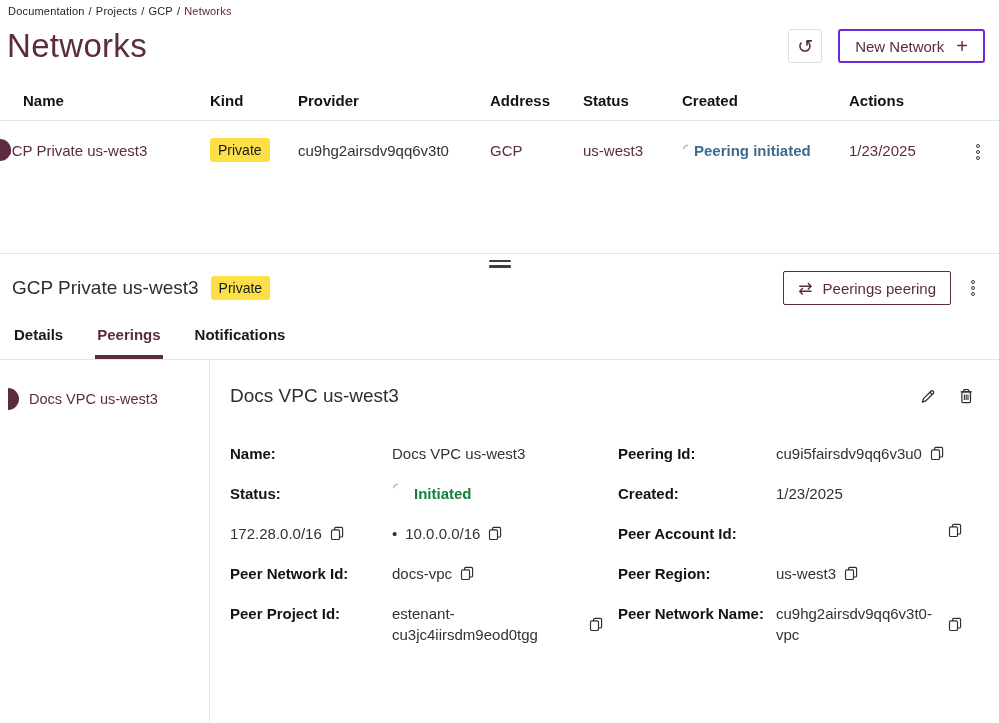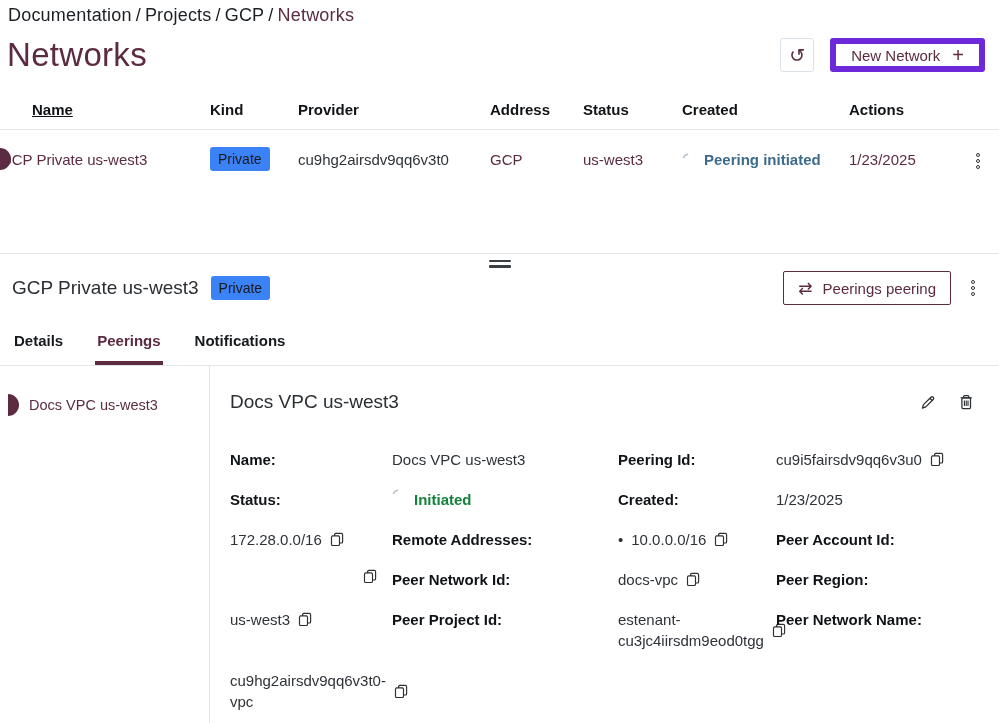--- a/index.html
+++ b/index.html
@@ -1,69 +1,69 @@
 <!DOCTYPE html>
 <html><head>
 <meta charset="utf-8">
 <style>
   * { margin:0; padding:0; box-sizing:border-box; }
   html,body { width:999px; height:723px; background:#fff; overflow:hidden;
     font-family:"Liberation Sans", sans-serif; color:#2e3338; }
 
   
   .top-page { position:relative; height:253px; }
-  .breadcrumb { padding:5px 0 0 8px; font-size:18px; color:#1c2024; letter-spacing:.2px; }
+  .breadcrumb { padding:5px 0 0 8px; font-size:11px; color:#1c2024; letter-spacing:.2px; }
   .breadcrumb .crumb-current { color:#5c2b42; }
   .breadcrumb .sep { margin:0 4px; }
 
   .title-row { display:flex; align-items:center; padding:10px 14px 0 7px; }
   .page-title { font-size:33px; font-weight:400; color:#5c2b42; letter-spacing:.3px; }
   .title-actions { margin-left:auto; display:flex; align-items:center; gap:16px; }
   .icon-btn { width:34px; height:34px; border:1px solid #dbe2e7; border-radius:3px;
     background:#fff; display:flex; align-items:center; justify-content:center;
     color:#5c2b42; cursor:pointer; }
   .refresh-glyph { font-family:"DejaVu Sans", sans-serif; font-size:19px; line-height:1; color:#5c2b42; }
-  .new-network-btn { height:34px; border:6px solid #6d28d9; border-radius:3px; background:#fff;
+  .new-network-btn { height:34px; border:2px solid #6d28d9; border-radius:3px; background:#fff;
     display:flex; align-items:center; gap:12px; padding:0 15px; color:#5c2b42;
     font-size:15px; font-weight:500; cursor:pointer; }
   .plus-glyph { font-size:20px; font-weight:400; line-height:1; }
 
   .net-table { margin-top:16px; width:100%; font-size:15px; }
   .tgrid { display:grid; grid-template-columns:210px 88px 192px 93px 99px 167px 89px 1fr; align-items:center; }
   .thead { height:40px; border-bottom:1px solid #e2e6ea; font-weight:700; color:#111417; }
-  .thead > div:first-child { padding-left:32px;text-decoration:underline; }
+  .thead > div:first-child { padding-left:23px; }
   .trow { height:58px; position:relative; color:#5c2b42; }
   .trow > div:first-child { padding-left:28px; }
   .row-marker { position:absolute; left:0; top:18px; width:11px; height:22px;
     background:#5c2b42; border-radius:0 11px 11px 0; }
   .cell-dark { color:#2e3338; }
-  .badge { display:inline-block; background:#3b82f6; color:#16191d; font-size:14px;
+  .badge { display:inline-block; background:#fde047; color:#16191d; font-size:14px;
     padding:4px 8px; border-radius:3px; }
-  .status-cell { display:flex; align-items:center; gap:10px; color:#3d6b8c; font-weight:700; }
+  .status-cell { display:flex; align-items:center; color:#3d6b8c; font-weight:700; }
   .kebab { display:inline-flex; flex-direction:column; gap:2px; padding:6px; cursor:pointer; }
   .kebab i { width:4px; height:4px; border:1px solid #33383c; border-radius:50%; }
   .actions-cell { padding-left:32px; }
 
   
   .panel { position:absolute; left:0; top:253px; width:999px; height:470px;
     border-top:1px solid #dfe5e9; background:#fff; }
   .drag-handle { position:absolute; top:4px; left:50%; transform:translateX(-50%);
     display:flex; flex-direction:column; gap:3px; cursor:row-resize; padding:2px; }
   .drag-handle i { width:22px; height:2.4px; background:#3a3f44; border-radius:1px; }
 
   .panel-header { display:flex; align-items:center; padding:17px 18px 0 12px; }
   .panel-title { font-size:19px; font-weight:400; color:#2b2f33; }
   .panel-header .badge { margin-left:12px; }
   .panel-actions { margin-left:auto; display:flex; align-items:center; gap:14px; }
   .initiate-btn { height:34px; border:1px solid #5c2b42; border-radius:2px; background:#fff;
     display:flex; align-items:center; gap:10px; padding:0 14px; color:#5c2b42;
     font-size:15px; cursor:pointer; }
   .swap-glyph { font-family:"DejaVu Sans", sans-serif; font-size:17px; line-height:1; }
 
-  .tabs { display:flex; gap:30px; padding:0 12px; margin-top:23px; border-bottom:1px solid #e2e6ea; }
+  .tabs { display:flex; gap:30px; padding:0 12px; margin-top:17px; border-bottom:1px solid #e2e6ea; }
   .tab { font-size:15px; font-weight:700; color:#16191d; padding:4px 2px 12px 2px; cursor:pointer;
     border-bottom:4px solid transparent; }
   .tab.active { color:#5c2b42; border-bottom-color:#5c2b42; }
 
   .split-body { display:flex; height:100%; }
   .side-list { width:210px; flex:0 0 210px; border-right:1px solid #e4e8eb; padding-top:28px; }
   .side-item { display:flex; align-items:center; gap:10px; padding-left:8px;
     color:#5c2b42; font-size:14.5px; cursor:pointer; }
   .side-marker { width:11px; height:22px; background:#5c2b42; border-radius:0 11px 11px 0; flex:0 0 11px; }
 
@@ -252,21 +252,20 @@
           </div>
 
         <div class="fvalue">
           <span>172.28.0.0/16</span>
           <span class="copy-icon">
               <svg width="15" height="15" viewBox="0 0 15 15">
                 <use href="#ic-copy"></use>
               </svg>
             </span>
         </div>
-        <div class="flabel">Remote Addresses:</div>
         <div class="fvalue">
           <span class="bullet">•</span>
           <span>10.0.0.0/16</span>
           <span class="copy-icon">
               <svg width="15" height="15" viewBox="0 0 15 15">
                 <use href="#ic-copy"></use>
               </svg>
             </span>
         </div>
 

